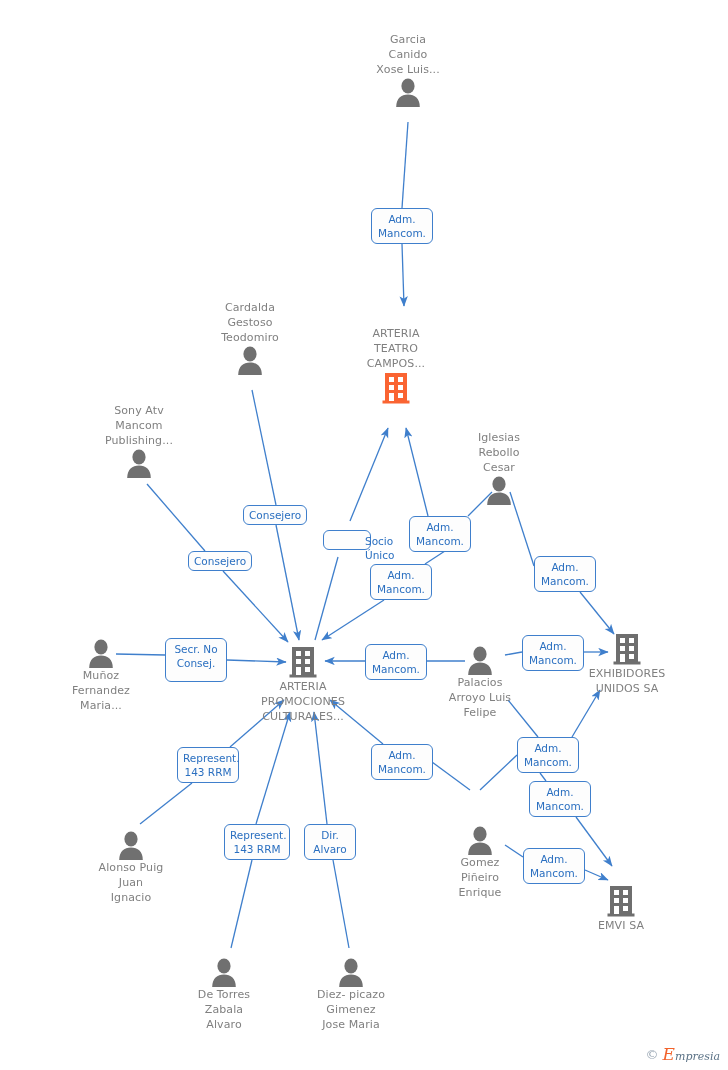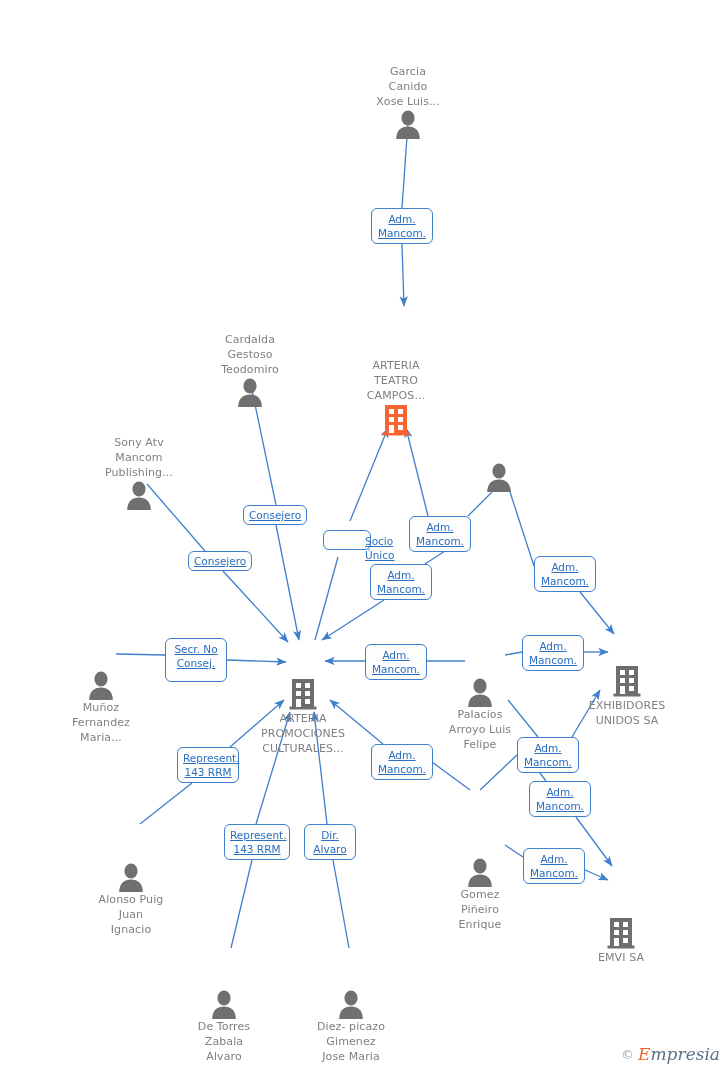--- a/index.html
+++ b/index.html
@@ -1,45 +1,44 @@
 <!DOCTYPE html>
 <html><head>
 <meta charset="utf-8">
 <style>
   html,body{margin:0;padding:0;background:#ffffff;}
   body{width:728px;height:1070px;position:relative;overflow:hidden;
        font-family:"DejaVu Sans",sans-serif;}
   #canvas{position:absolute;left:0;top:0;width:728px;height:1070px;}
   svg.edges{position:absolute;left:0;top:0;width:728px;height:1070px;pointer-events:none;}
 
-  .node{position:absolute;text-align:center;margin-top:32px;}
+  .node{position:absolute;text-align:center;}
   .node .caption{
      color:#808080;font-size:11px;line-height:15px;white-space:pre-line;
      letter-spacing:0.1px;
   }
 
   
   .person-ic{width:30px;height:30px;display:block;margin:0 auto;}
   .bldg-ic{width:30px;height:34px;display:block;margin:0 auto;}
 
   
   .lbl{
     position:absolute;background:#fdfdfd;border:1.6px solid #3f7fcc;
     border-radius:6px;color:#2a6fc0;font-size:10.5px;line-height:14px;
     text-align:center;white-space:pre-line;padding:3px 5px;box-sizing:border-box;
     font-family:"DejaVu Sans",sans-serif;
-    text-decoration:underline;
   }
 
   
   #watermark{position:absolute;right:8px;bottom:6px;display:flex;align-items:center;
      gap:4px;font-size:15px;}
   #watermark .cmark{color:#9aa7b4;font-size:13px;}
   #watermark .wm-e{color:#f2622b;font-family:"DejaVu Serif",serif;font-style:italic;font-size:17px;}
-  #watermark .wm-rest{color:#5b7286;font-family:"DejaVu Serif",serif;font-style:italic;font-size:17px;}
+  #watermark .wm-rest{color:#5b7286;font-family:"DejaVu Serif",serif;font-style:italic;font-size:11px;}
 </style>
 </head>
 <body>
 
 <div id="canvas">
 
   <svg class="edges" viewBox="0 0 728 1070">
     <defs>
       <marker id="ah" markerWidth="9" markerHeight="9" refX="7.5" refY="3.2" orient="auto" markerUnits="strokeWidth">
         <path d="M0,0 L8,3.2 L0,6.4 L2,3.2 z" fill="#3f7fcc"></path>
@@ -144,20 +143,23 @@
     <div class="caption">Sony Atv
 Mancom
 Publishing...</div>
     <svg class="person-ic" viewBox="0 0 30 30">
         <ellipse cx="15" cy="9" rx="6.6" ry="7.4" fill="#707070"></ellipse>
         <path d="M3.2,30 C3.2,21.5 8.2,17.6 15,17.6 C21.8,17.6 26.8,21.5 26.8,30 Z" fill="#707070"></path>
       </svg>
   </div>
 
   <div class="node" style="left:439px;top:430px;width:120px;">
+    <div class="caption">Iglesias
+Rebollo
+Cesar</div>
     <svg class="person-ic" viewBox="0 0 30 30">
         <ellipse cx="15" cy="9" rx="6.6" ry="7.4" fill="#707070"></ellipse>
         <path d="M3.2,30 C3.2,21.5 8.2,17.6 15,17.6 C21.8,17.6 26.8,21.5 26.8,30 Z" fill="#707070"></path>
       </svg>
   </div>
 
   <div class="node" style="left:41px;top:638px;width:120px;">
     <svg class="person-ic" viewBox="0 0 30 30">
         <ellipse cx="15" cy="9" rx="6.6" ry="7.4" fill="#707070"></ellipse>
         <path d="M3.2,30 C3.2,21.5 8.2,17.6 15,17.6 C21.8,17.6 26.8,21.5 26.8,30 Z" fill="#707070"></path>

